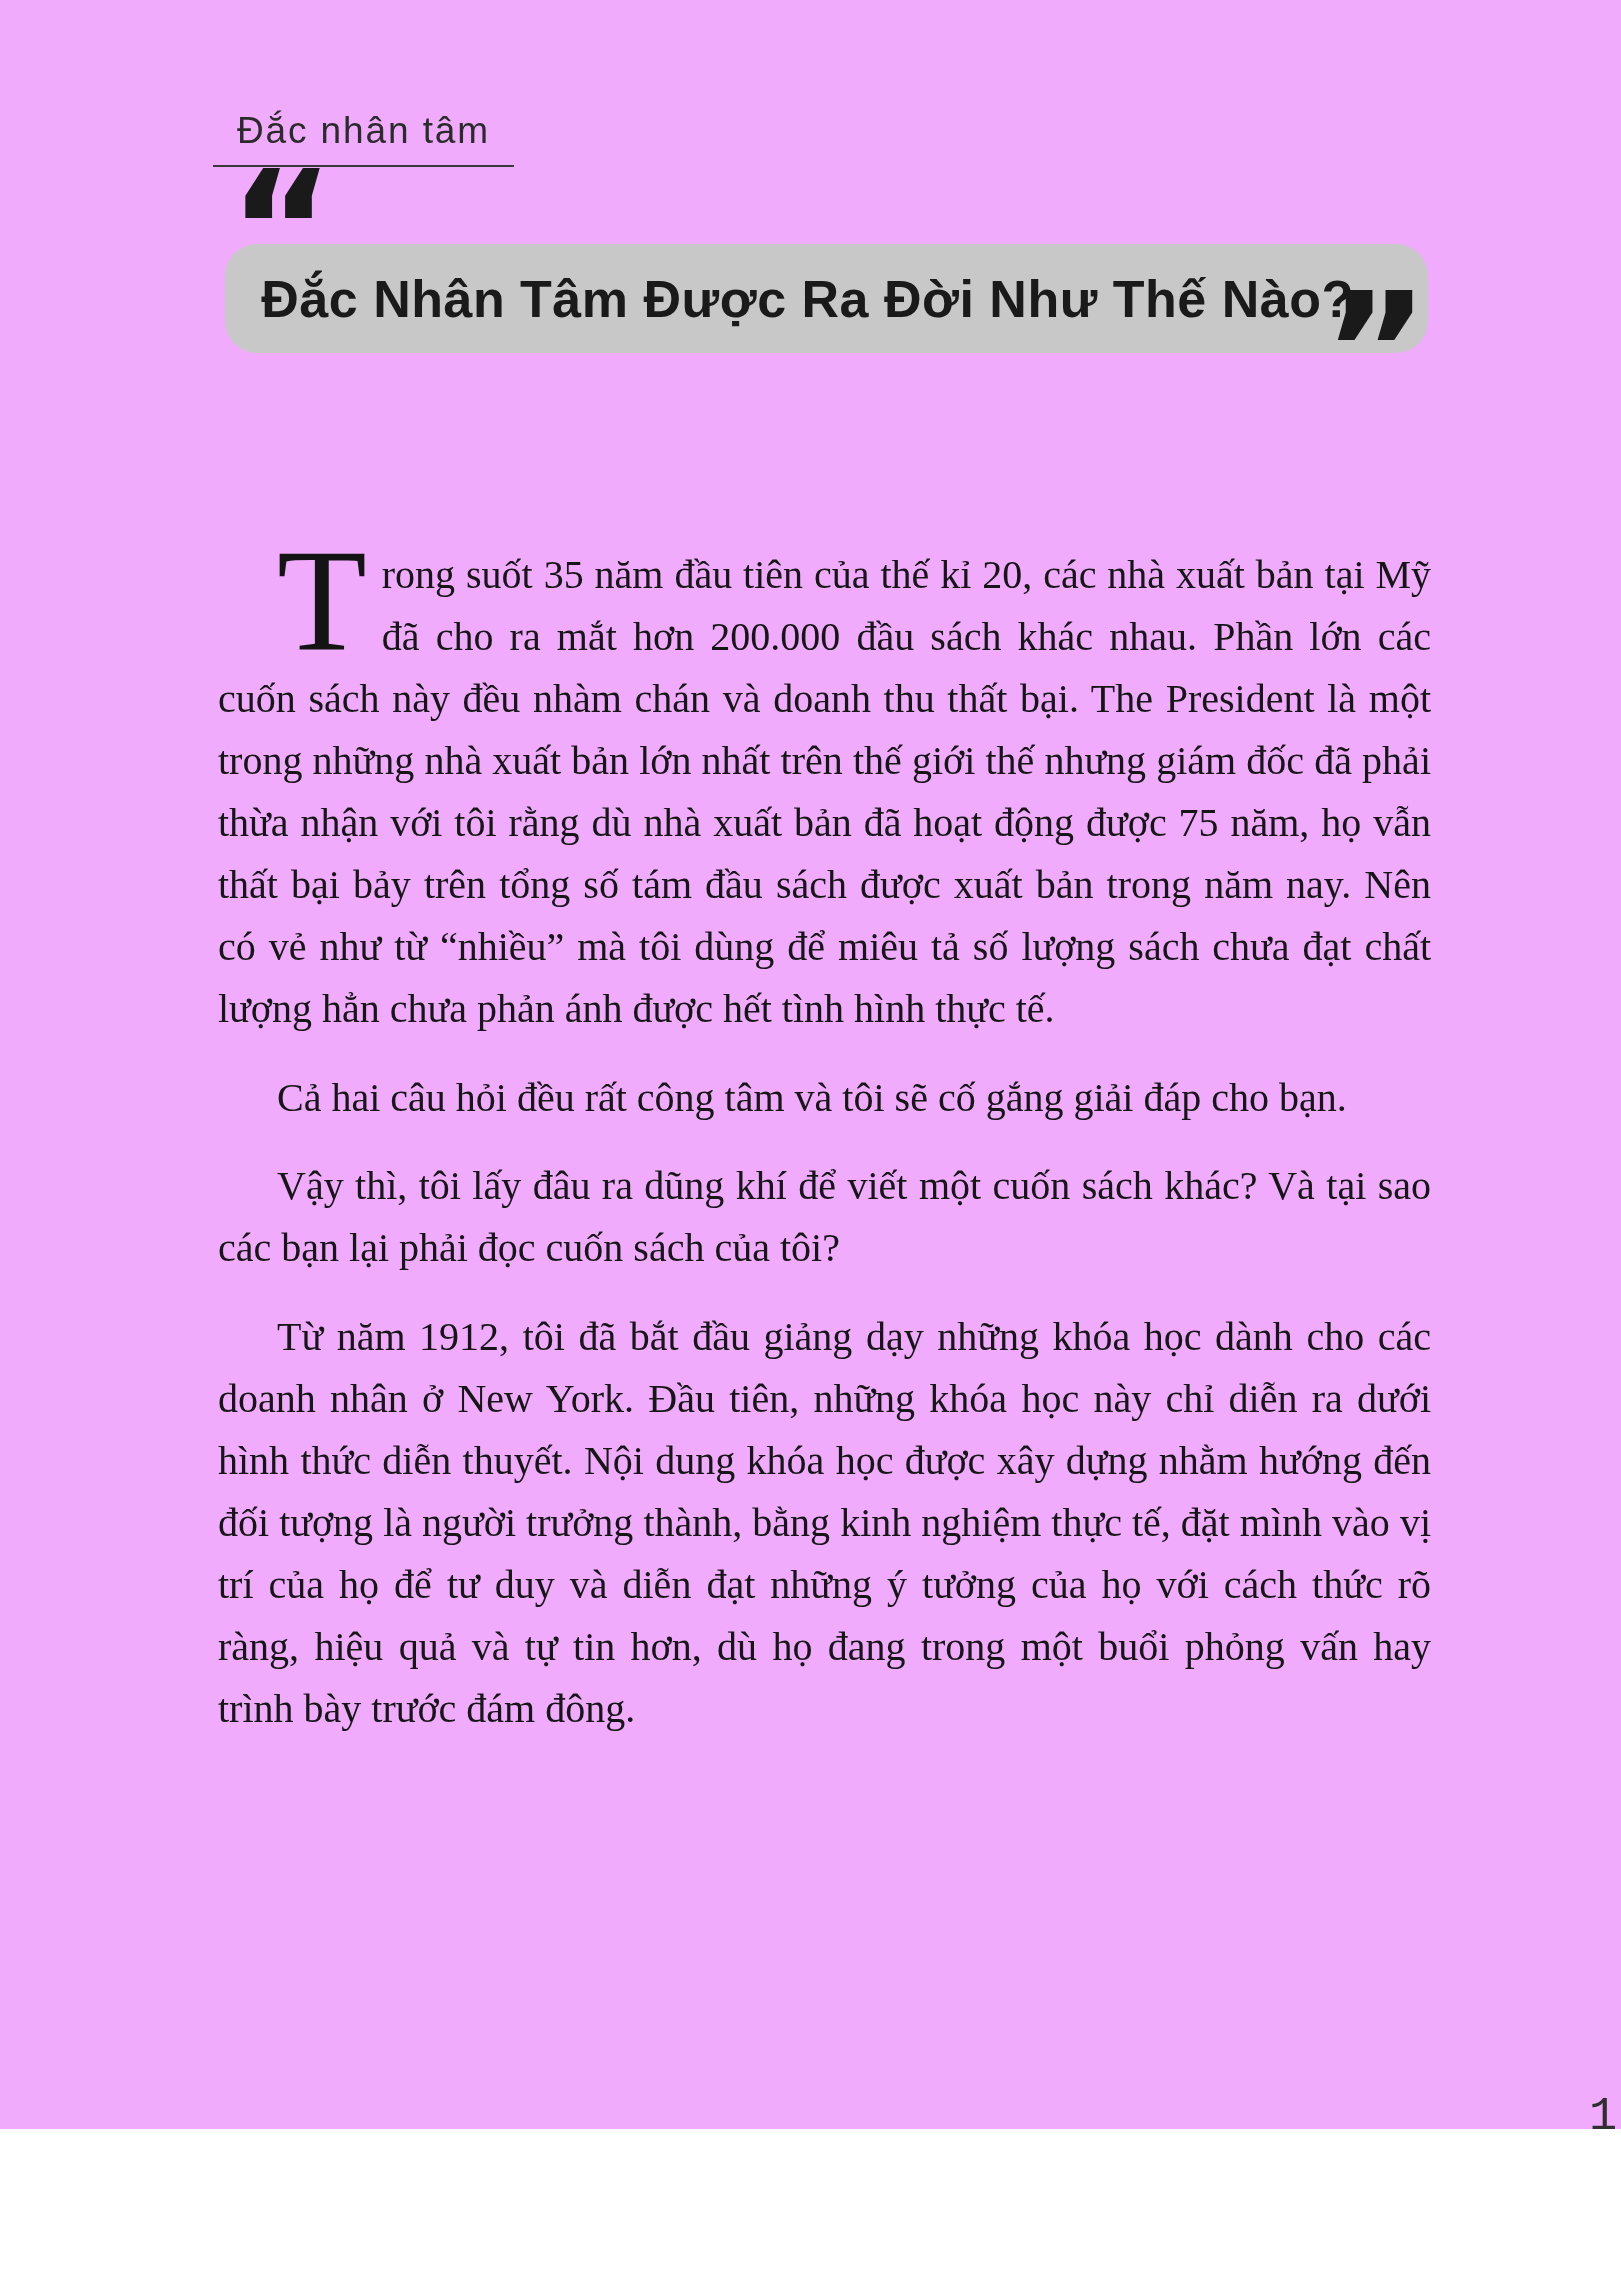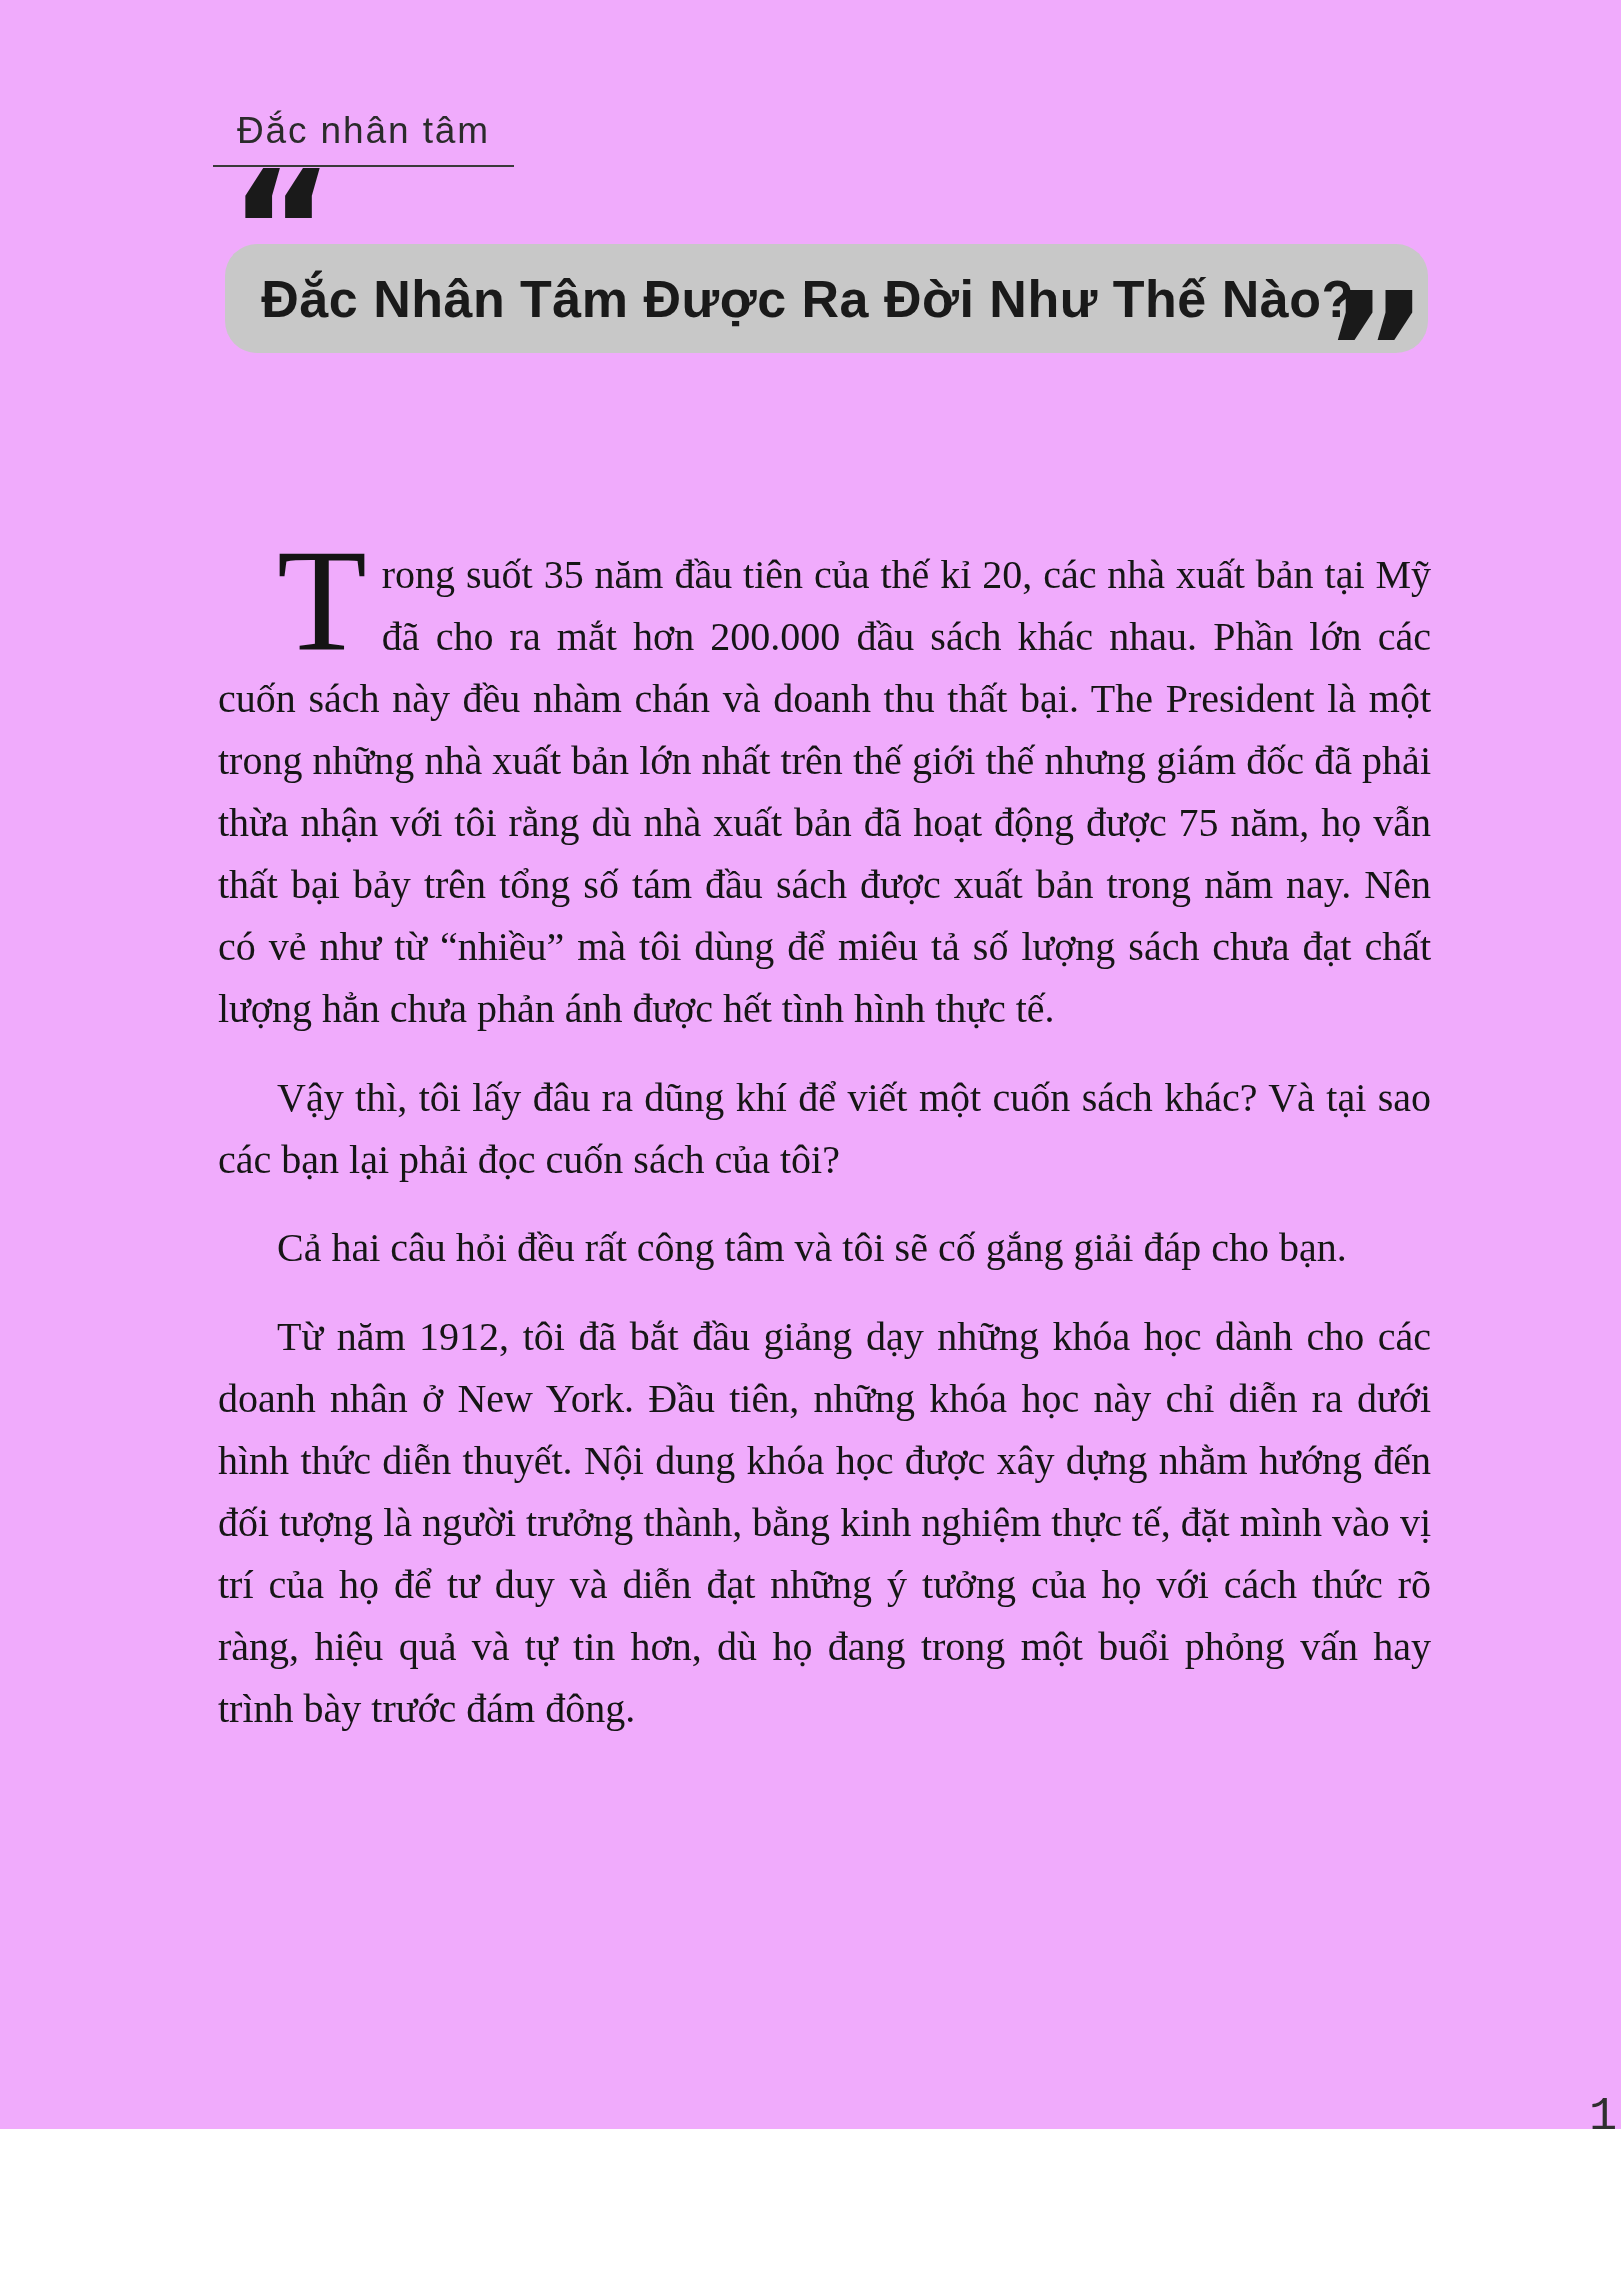--- a/index.html
+++ b/index.html
@@ -103,21 +103,21 @@
     <div class="banner">
       <span class="banner-title">Đắc Nhân Tâm Được Ra Đời Như Thế Nào?</span>
     </div>
     <span class="quote-mark quote-close">”</span>
   </div>
 
   <div class="body-text">
     <p class="opening">
       <span class="drop-cap">T</span><span>rong suốt 35 năm đầu tiên của thế kỉ 20, các nhà xuất bản tại Mỹ đã cho ra mắt hơn 200.000 đầu sách khác nhau. Phần lớn các cuốn sách này đều nhàm chán và doanh thu thất bại. The President là một trong những nhà xuất bản lớn nhất trên thế giới thế nhưng giám đốc đã phải thừa nhận với tôi rằng dù nhà xuất bản đã hoạt động được 75 năm, họ vẫn thất bại bảy trên tổng số tám đầu sách được xuất bản trong năm nay. Nên có vẻ như từ “nhiều” mà tôi dùng để miêu tả số lượng sách chưa đạt chất lượng hẳn chưa phản ánh được hết tình hình thực tế.</span>
     </p>
+    <p>Cả hai câu hỏi đều rất công tâm và tôi sẽ cố gắng giải đáp cho bạn.</p>
     <p>Vậy thì, tôi lấy đâu ra dũng khí để viết một cuốn sách khác? Và tại sao các bạn lại phải đọc cuốn sách của tôi?</p>
-    <p>Cả hai câu hỏi đều rất công tâm và tôi sẽ cố gắng giải đáp cho bạn.</p>
     <p>Từ năm 1912, tôi đã bắt đầu giảng dạy những khóa học dành cho các doanh nhân ở New York. Đầu tiên, những khóa học này chỉ diễn ra dưới hình thức diễn thuyết. Nội dung khóa học được xây dựng nhằm hướng đến đối tượng là người trưởng thành, bằng kinh nghiệm thực tế, đặt mình vào vị trí của họ để tư duy và diễn đạt những ý tưởng của họ với cách thức rõ ràng, hiệu quả và tự tin hơn, dù họ đang trong một buổi phỏng vấn hay trình bày trước đám đông.</p>
   </div>
 
   <div class="page-number">10</div>
 
 </div>
 
 
 </body></html>

